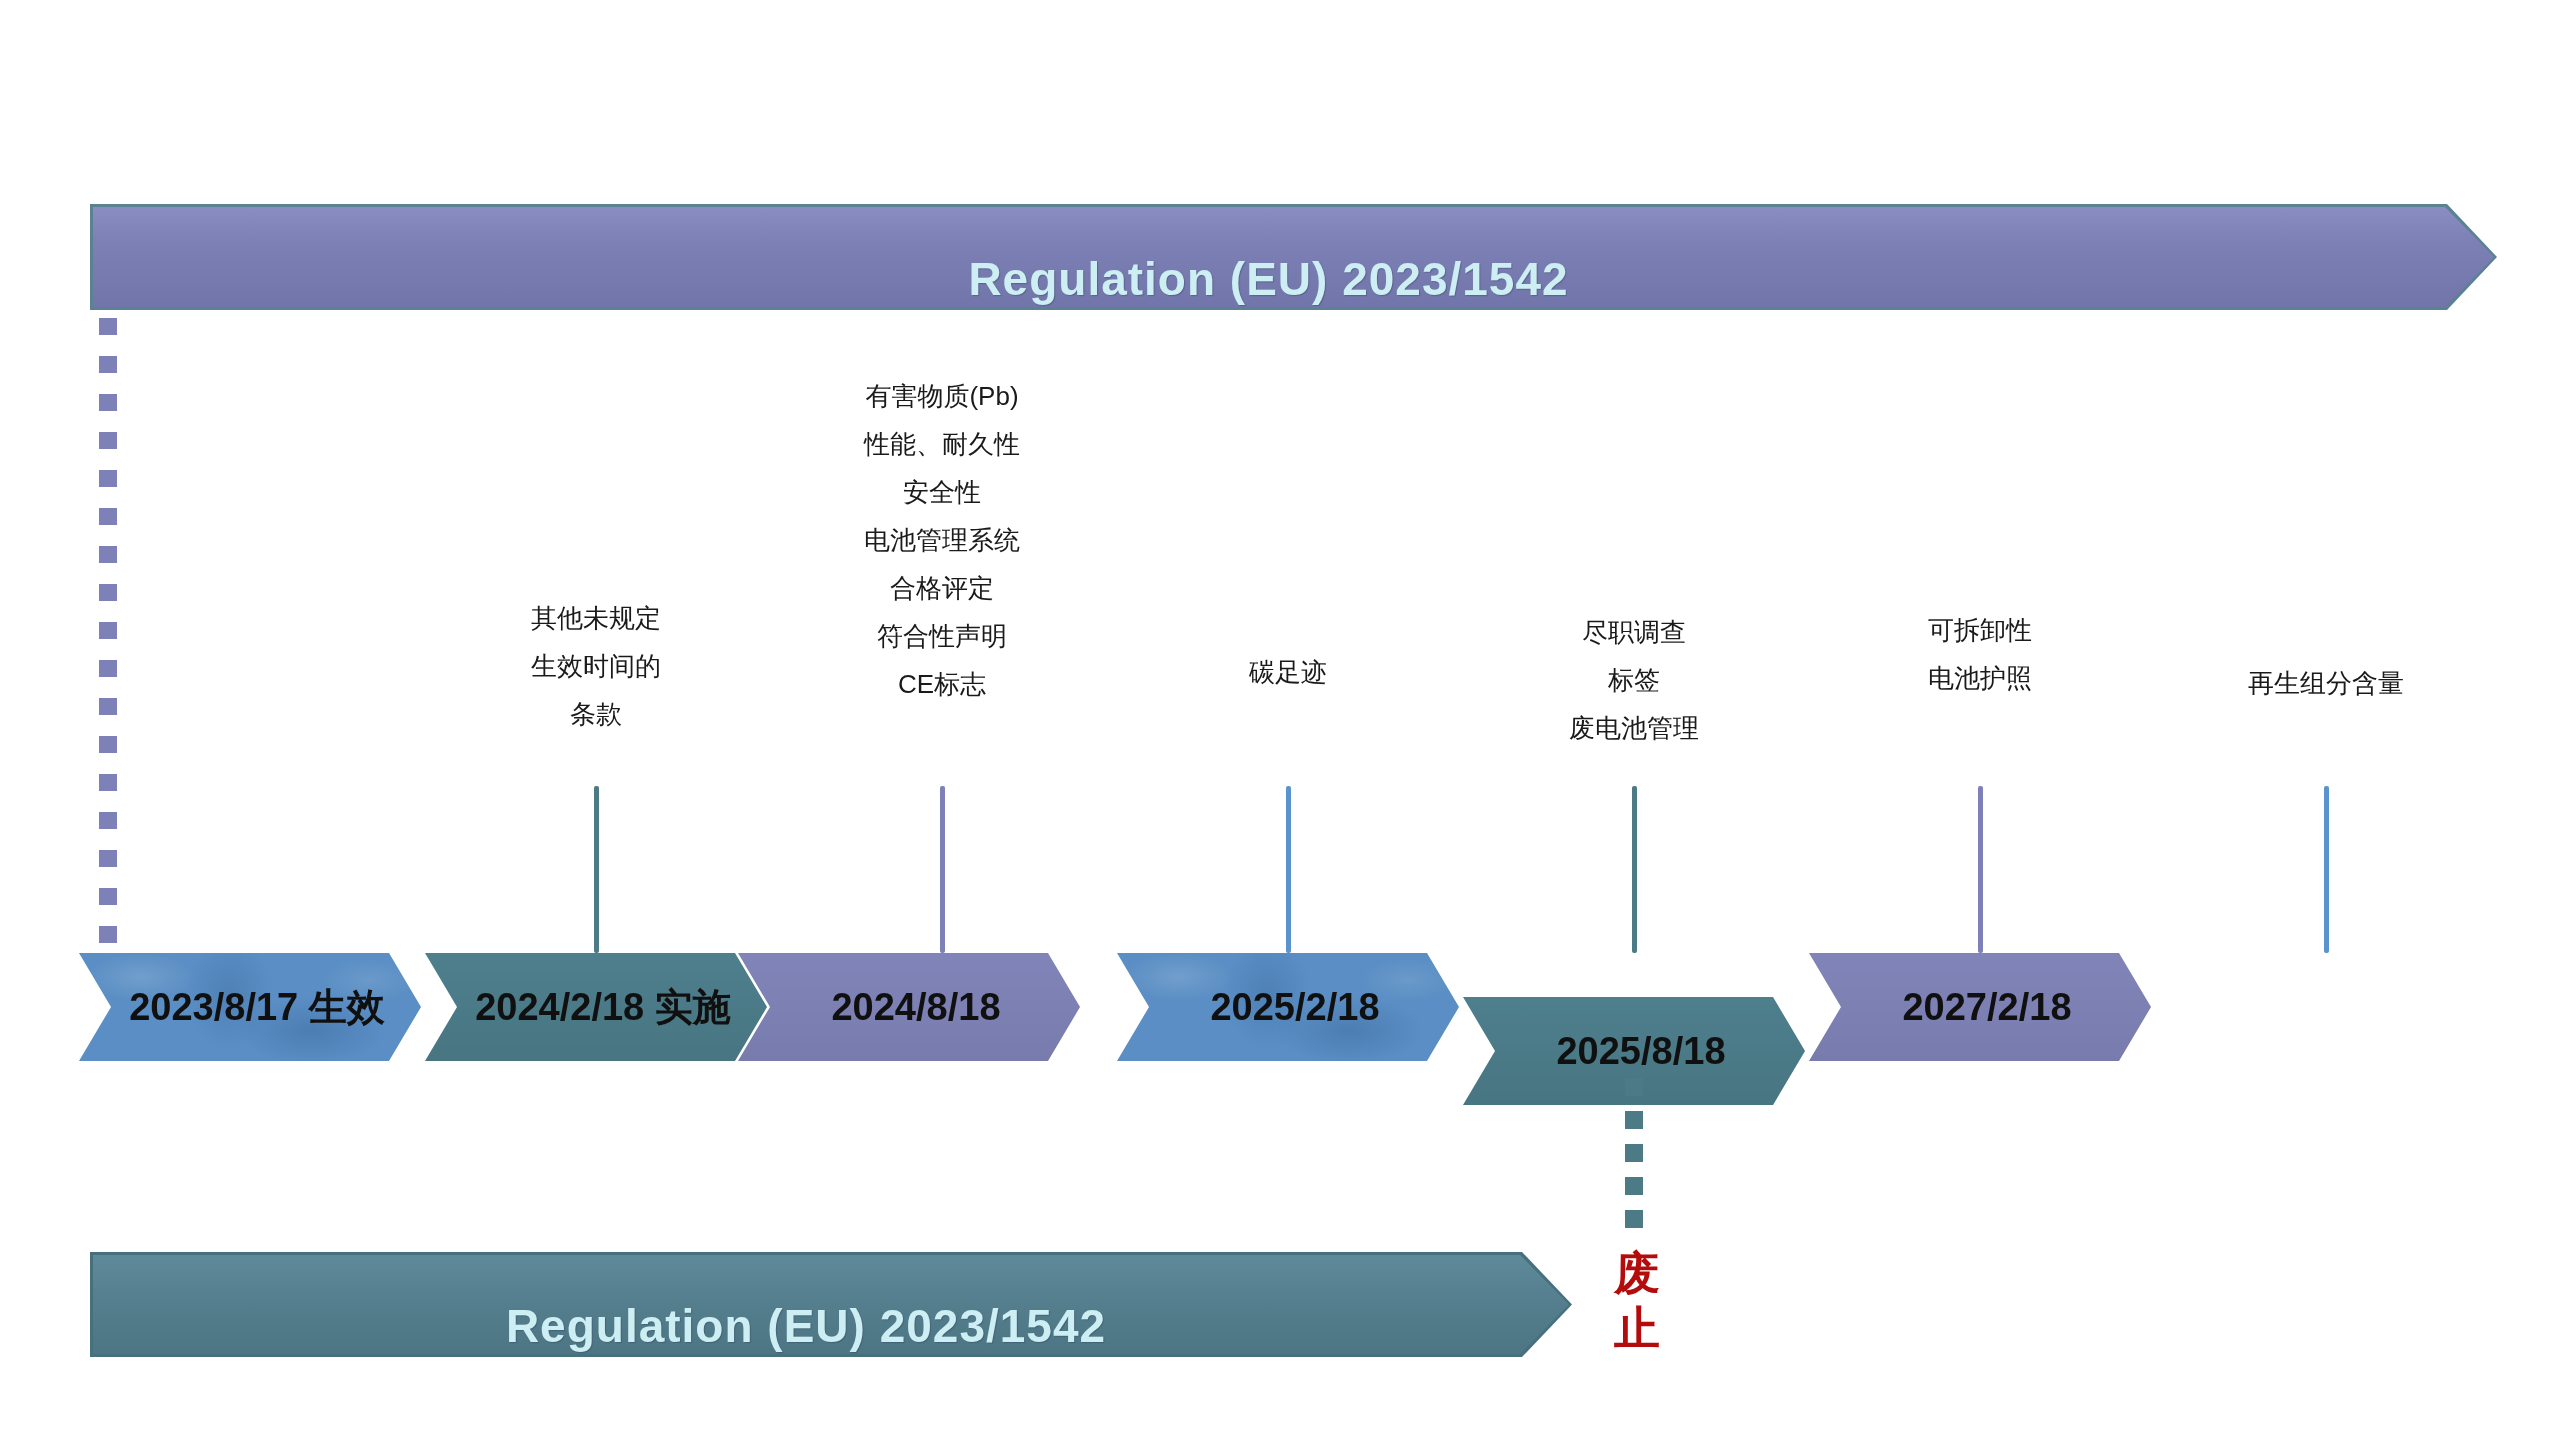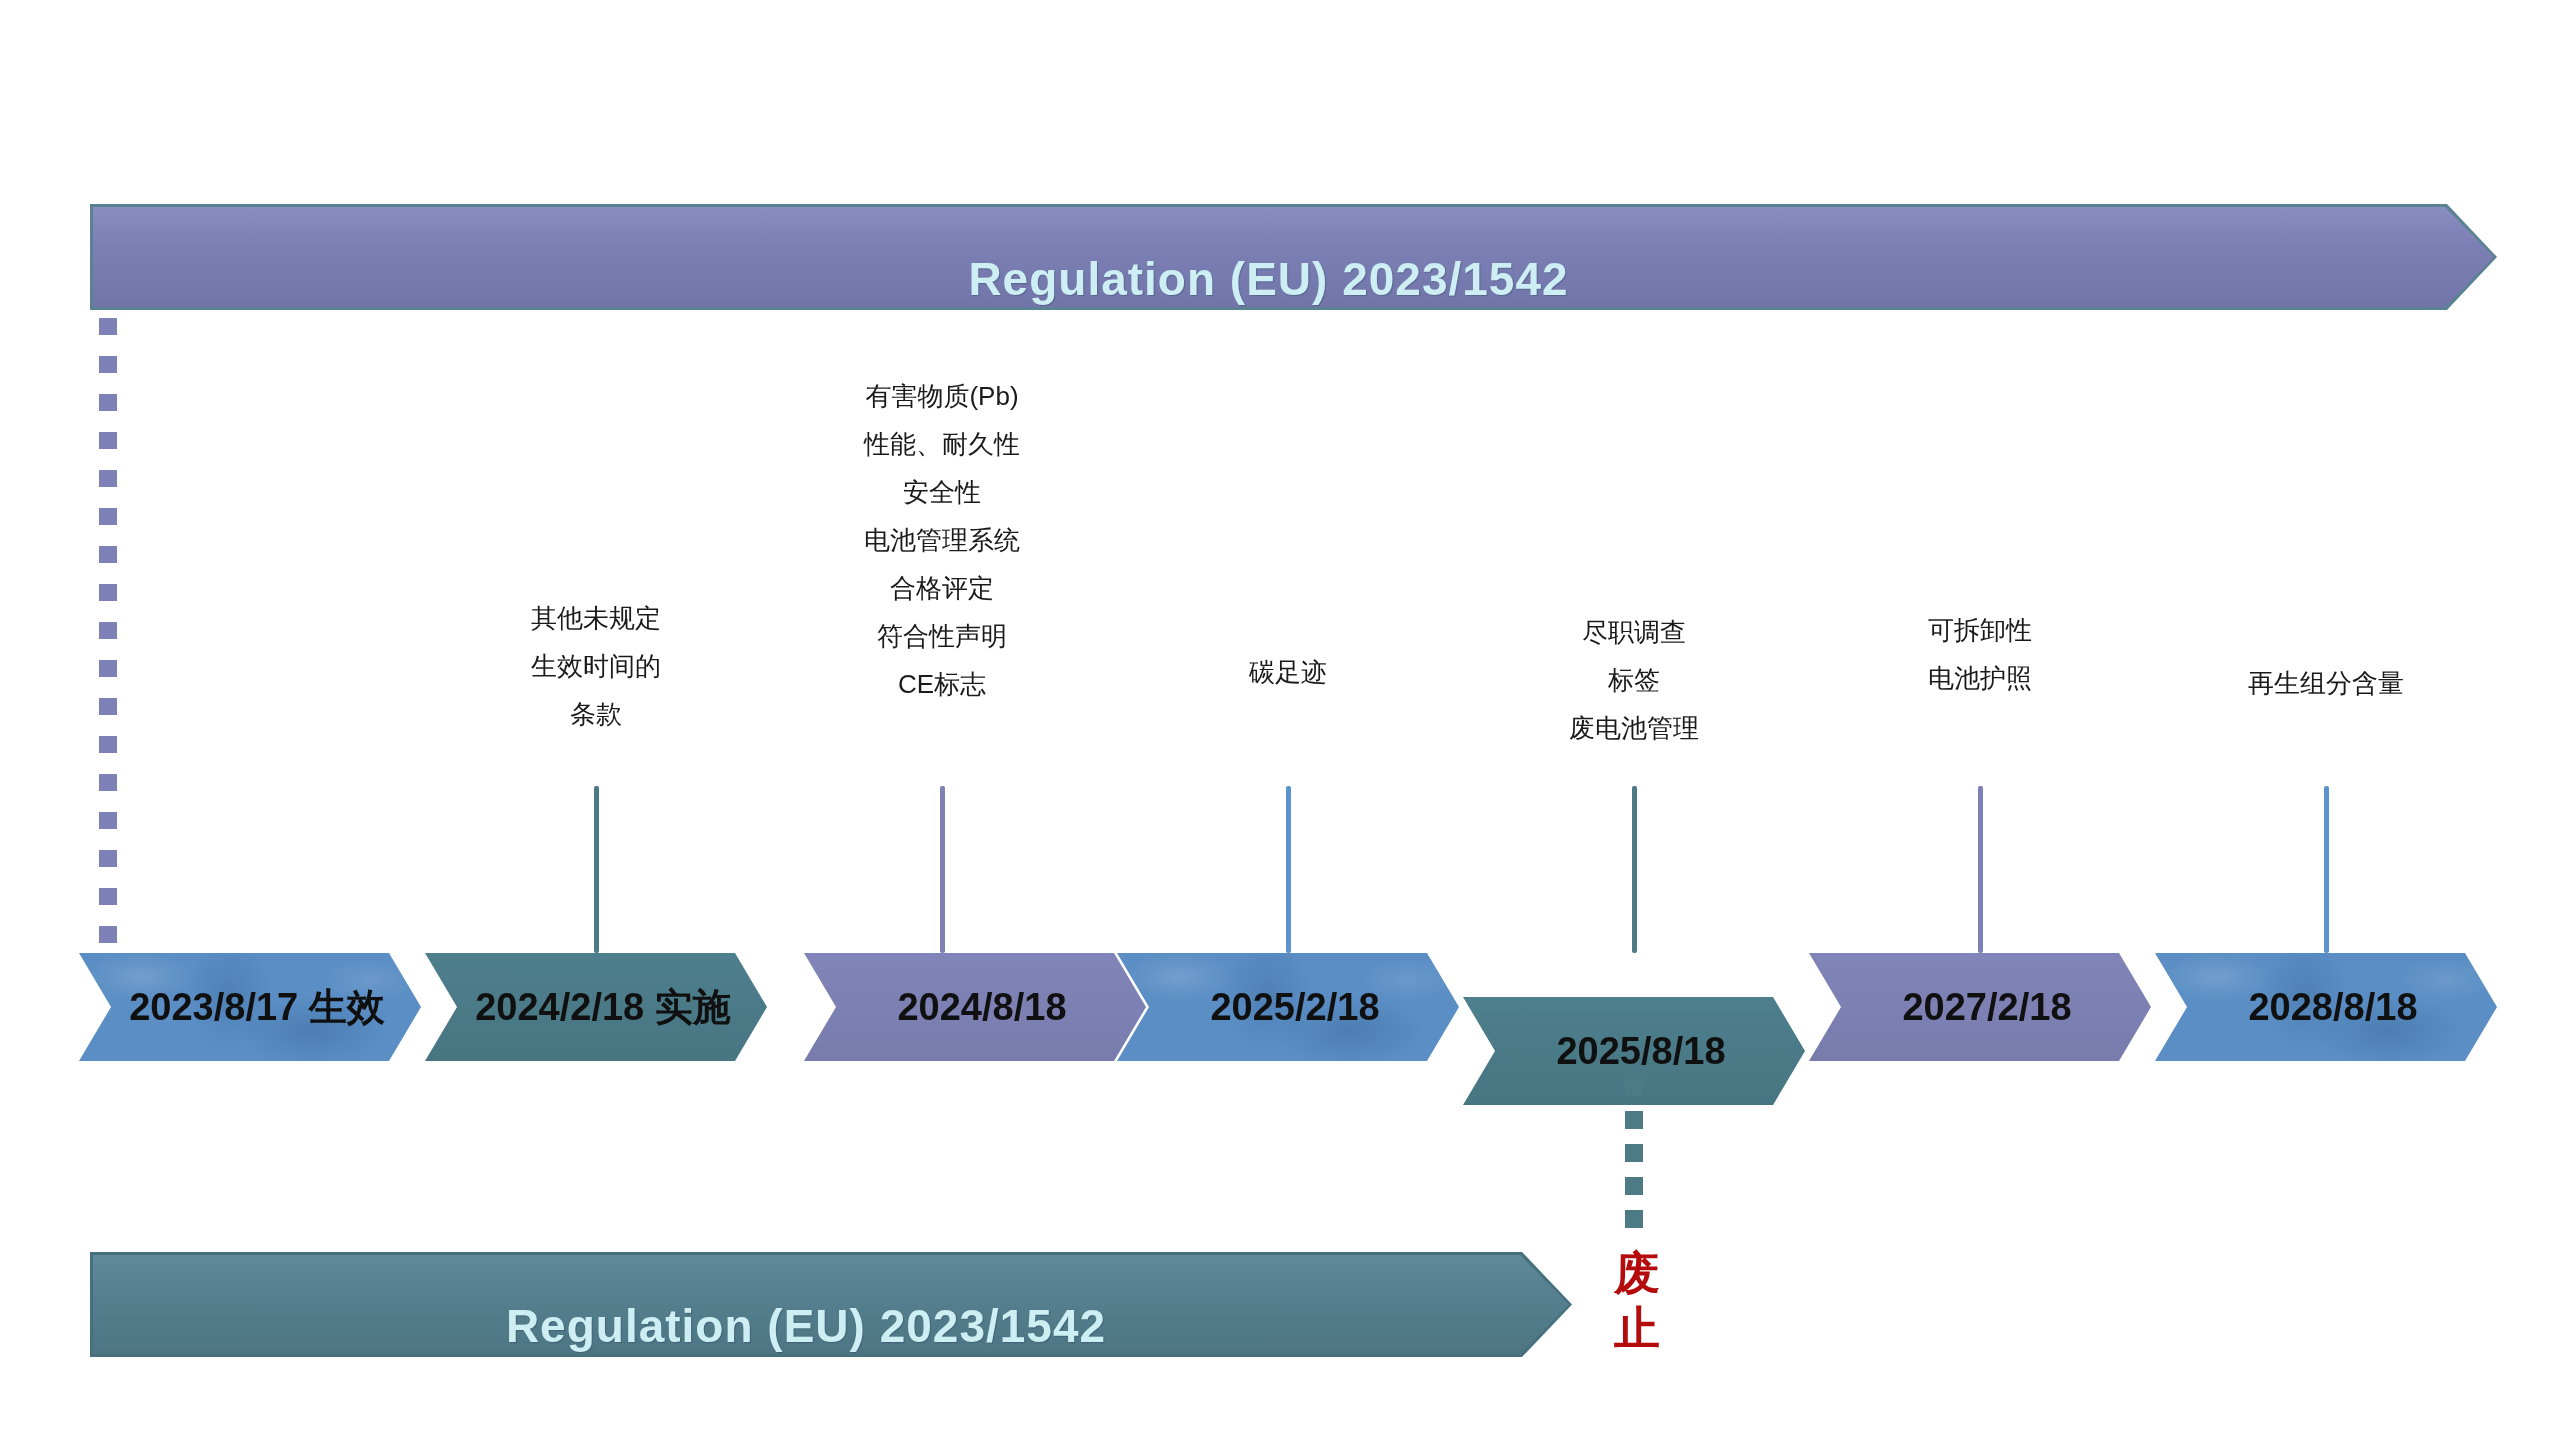--- a/index.html
+++ b/index.html
@@ -107,21 +107,21 @@
   </div>
 
   <div class="m-label" style="left:722px;top:372px;">有害物质(Pb)
 性能、耐久性
 安全性
 电池管理系统
 合格评定
 符合性声明
 CE标志</div>
   <div class="m-line purple" style="left:940px;"></div>
-  <div class="chevron purple" style="left:804px;">
+  <div class="chevron purple" style="left:738px;">
     <span class="date">2024/8/18</span>
   </div>
 
   <div class="m-label" style="left:1068px;top:648px;">碳足迹</div>
   <div class="m-line blue" style="left:1286px;"></div>
   <div class="chevron blue" style="left:1117px;">
     <span class="date">2025/2/18</span>
   </div>
 
   <div class="m-label" style="left:1414px;top:576px;margin-top:32px;">尽职调查
@@ -134,23 +134,20 @@
 
   <div class="m-label" style="left:1760px;top:606px;">可拆卸性
 电池护照</div>
   <div class="m-line purple" style="left:1978px;"></div>
   <div class="chevron purple" style="left:1809px;">
     <span class="date">2027/2/18</span>
   </div>
 
   <div class="m-label" style="left:2106px;top:648px;margin-top:11px;">再生组分含量</div>
   <div class="m-line blue" style="left:2324px;"></div>
-  <div class="chevron blue" style="left:2155px;">
-    <span class="date">2028/8/18</span>
-  </div>
 
   <div class="dash-v dash-teal" style="left:1625px;top:1078px;height:160px;"></div>
 
   <div class="banner-outer" style="left:90px;top:1252px;width:1482px;height:105px;background:var(--banner-teal-dark);">
     <div class="banner-inner teal">
       <span class="banner-text">Regulation (EU) 2023/1542</span>
     </div>
   </div>
 
   <div class="repeal">废

